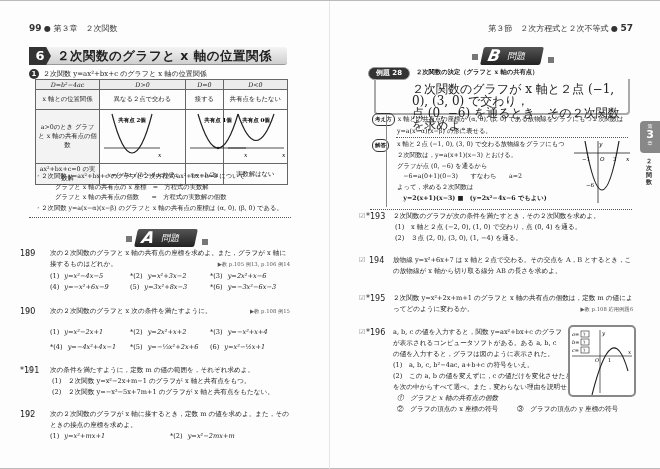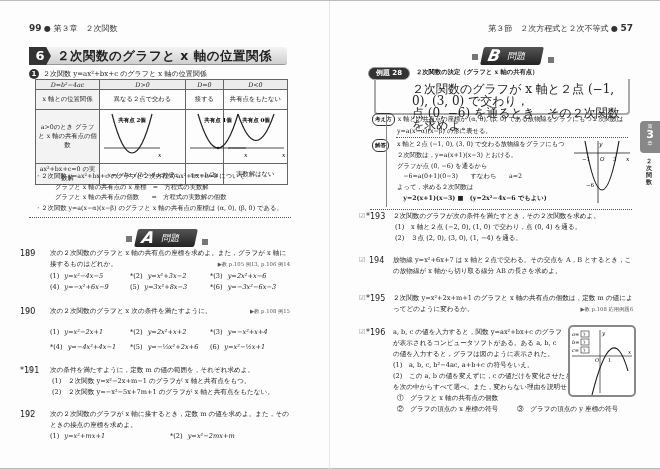--- a/index.html
+++ b/index.html
@@ -276,21 +276,21 @@
       <div>２次関数 y=x²+2x+m+1 のグラフと x 軸の共有点の個数は，定数 m の値によってどのように変わるか。</div>
       <div class="ref" style="top:11px">▶教 p.108 応用例題6</div>
     </div>
 
     <div class="prob" style="left:63px;top:326px;width:240px">
       <span class="chk" style="left:-34px">☑</span>
       <span class="num" style="left:-27px"><span>*</span><span>196</span></span>
       <div style="width:172px">a, b, c の値を入力すると，関数 y=ax²+bx+c のグラフが表示されるコンピュータソフトがある。ある a, b, c の値を入力すると，グラフは図のように表示された。</div>
       <div style="width:172px">(1)　a, b, c, b²−4ac, a+b+c の符号をいえ。</div>
       <div>(2)　この a, b の値を変えずに，c の値だけを変化させたとき，変わらないものを次の中からすべて選べ。また，変わらない理由を説明せよ。</div>
-      <div style="padding-left:4px;">①　グラフと x 軸の共有点の個数</div>
+      <div style="padding-left:4px;font-style:italic">①　グラフと x 軸の共有点の個数</div>
       <div style="display:flex;padding-left:4px;">
         <span style="width:120px">②　グラフの頂点の x 座標の符号</span>
         <span>③　グラフの頂点の y 座標の符号</span>
       </div>
     </div>
 
     <div class="fig196" style="left:238px">
       <svg width="64" height="68">
         <text x="2" y="9" font-size="5" font-style="italic">a=</text>
         <rect x="11" y="4" width="8" height="6" fill="none" stroke="#222" stroke-width=".6"></rect>

